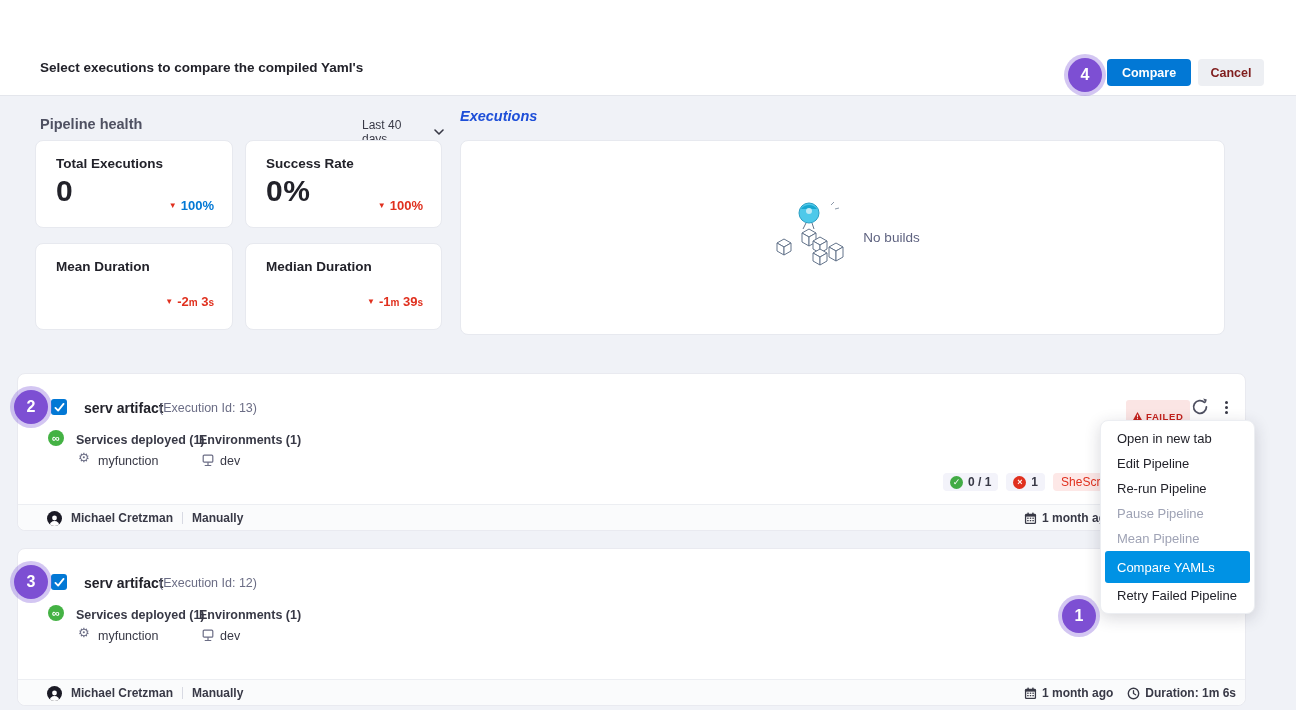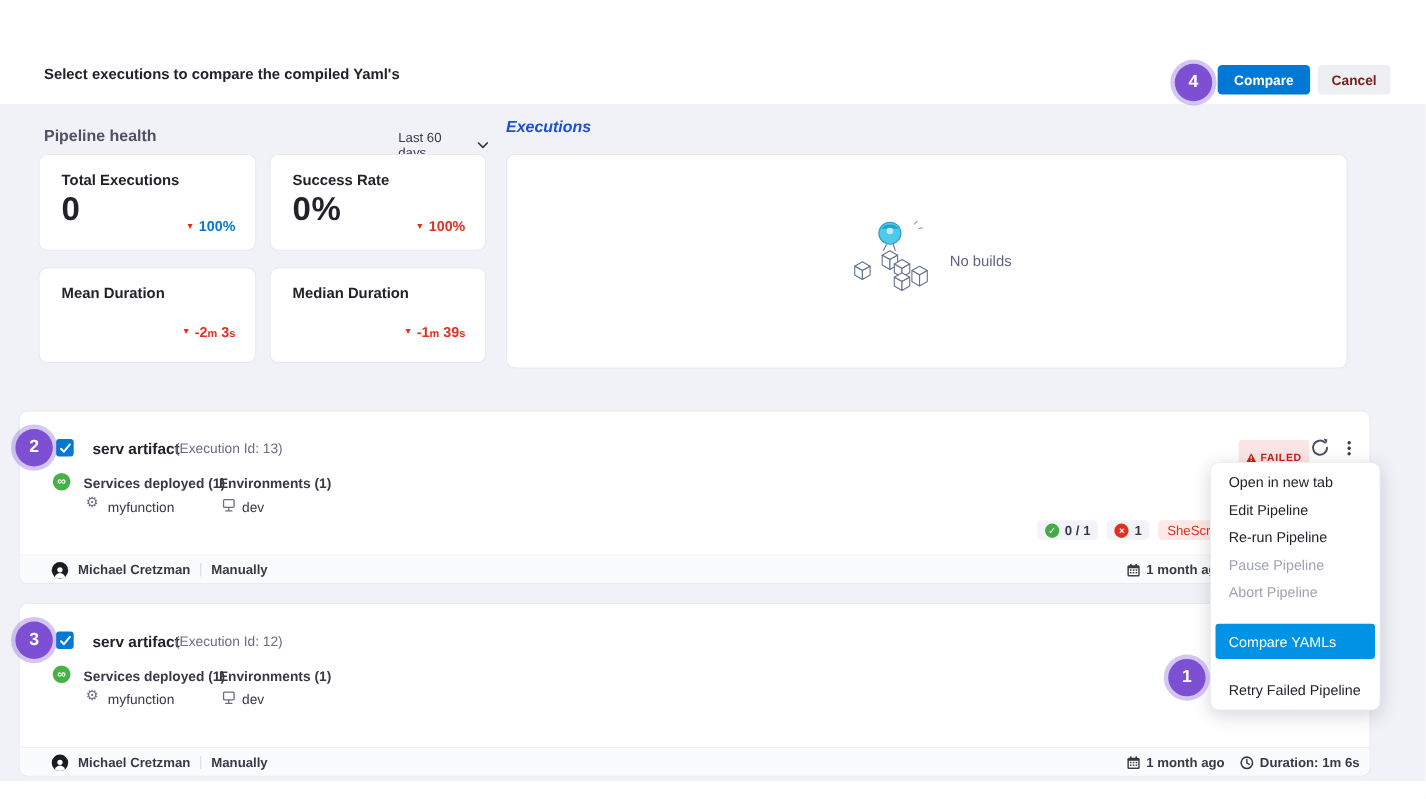--- a/index.html
+++ b/index.html
@@ -90,21 +90,21 @@
   .footer-right { position:absolute; right:9px; top:0; height:26px; display:flex; align-items:center; gap:14px;
                   font-size:12px; font-weight:bold; color:#383946; }
   .ft-item { display:flex; align-items:center; gap:5px; }
 
   
   .menu { position:absolute; left:1100px; top:420px; width:155px; background:#fff; border:1px solid #eceef2;
           border-radius:8px; box-shadow:0 4px 16px rgba(40,41,61,.18); padding:5px 0; z-index:50; }
   .menu-item { height:25px; display:flex; align-items:center; padding:0 16px; font-size:13px;
                color:#22222a; cursor:pointer; white-space:nowrap; }
   .menu-item.disabled { color:#9fa3b5; cursor:default; }
-  .menu-item.selected { background:#0092e4; color:#fff; margin:16px 4px; padding:16px 12px; border-radius:3px; }
+  .menu-item.selected { background:#0092e4; color:#fff; margin:0 4px; padding:16px 12px; border-radius:3px; }
 </style>
 </head>
 <body>
 
 <div class="page">
 
   <div class="topbar">
     <div class="page-title">Select executions to compare the compiled Yaml's</div>
     <div class="btn btn-primary abs" style="left:1107px; top:59px; width:84px;">
       <span>Compare</span>
@@ -113,21 +113,21 @@
       <span>Cancel</span>
     </div>
   </div>
   <div class="topbar-divider"></div>
 
   <div class="content-bg"></div>
   <div class="bottom-strip"></div>
 
   <div class="section-title health-title">Pipeline health</div>
   <div class="range-select">
-    <span>Last 60 days</span>
+    <span>Last 40 days</span>
     <span style="display:flex;">
       <svg width="10" height="6" viewBox="0 0 10 6">
           <path d="M1 1l4 4 4-4" stroke="#383946" stroke-width="1.6" fill="none" stroke-linecap="round" stroke-linejoin="round"></path>
         </svg>
     </span>
   </div>
 
   <div class="card" style="left:35px; top:140px; width:198px; height:88px;">
     <div class="card-title">Total Executions</div>
     <div class="card-value">0</div>
@@ -365,21 +365,21 @@
         </span>
       </div>
     </div>
   </div>
 
   <div class="menu">
     <div class="menu-item">Open in new tab</div>
     <div class="menu-item">Edit Pipeline</div>
     <div class="menu-item">Re-run Pipeline</div>
     <div class="menu-item disabled">Pause Pipeline</div>
-    <div class="menu-item disabled">Abort Pipeline</div>
+    <div class="menu-item disabled">Mean Pipeline</div>
     <div class="menu-item selected">Compare YAMLs</div>
     <div class="menu-item">Retry Failed Pipeline</div>
   </div>
 
   <div class="step-badge" style="left:1068px; top:58px;">4</div>
   <div class="step-badge" style="left:14px; top:390px;">2</div>
   <div class="step-badge" style="left:14px; top:565px;">3</div>
   <div class="step-badge" style="left:1062px; top:599px;">1</div>
 
 </div>

